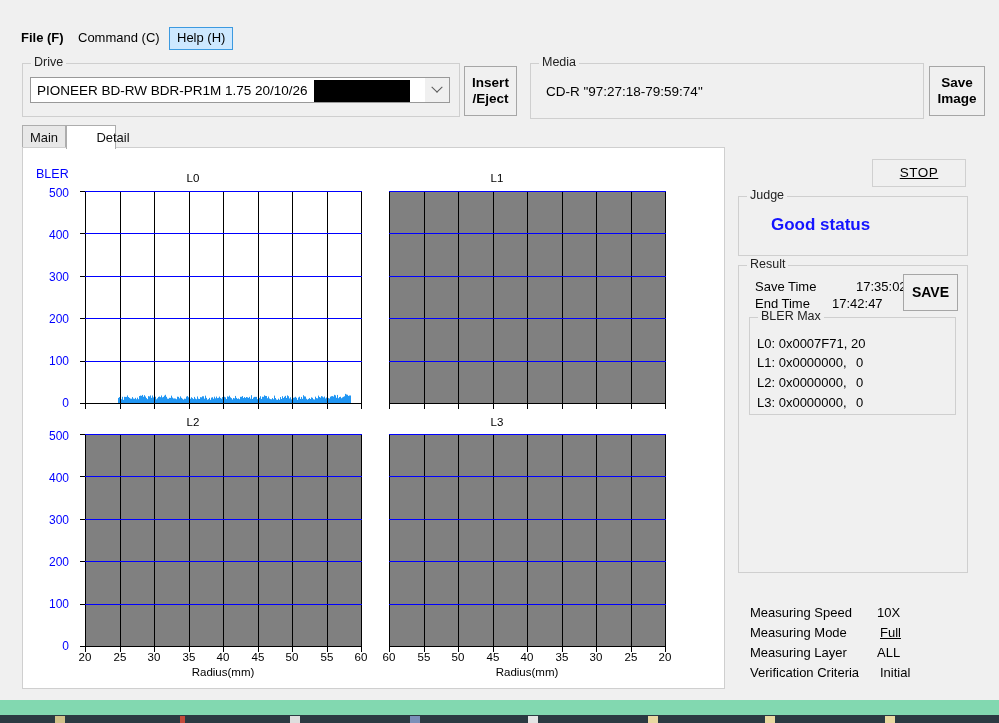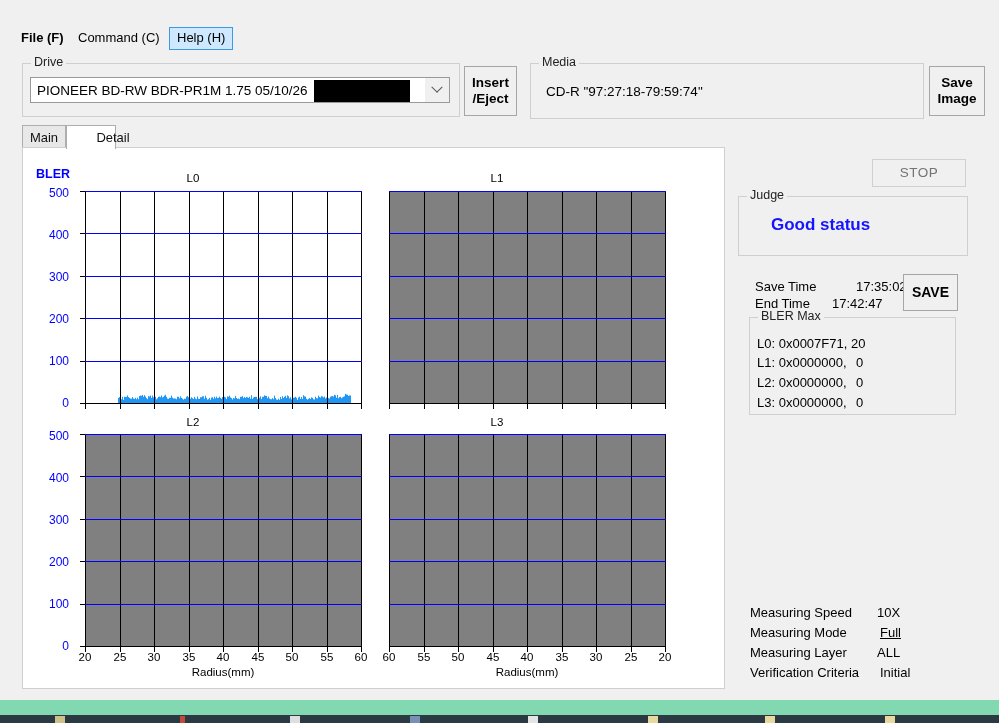--- a/index.html
+++ b/index.html
@@ -72,21 +72,21 @@
   }
 
   
   .btn{
     position:absolute;box-sizing:border-box;
     border:1px solid #a6a6a6;background:#f0f0f0;
     display:flex;align-items:center;justify-content:center;
     font-size:13.5px;font-weight:bold;color:#000;text-align:center;
     line-height:1.18;cursor:default;white-space:pre-line;
   }
-  .btn.disabled{color:#737373;border-color:#d0d0d0;font-weight:normal;letter-spacing:.5px;}
+  .btn.disabled{color:#000000;border-color:#d0d0d0;font-weight:normal;letter-spacing:.5px;text-decoration:underline;}
 
   
   .tabstrip{position:absolute;left:22px;top:125px;height:23px;}
   .tab{
     position:absolute;top:0;height:23px;box-sizing:border-box;
     border:1px solid #adadad;border-bottom:none;
     background:#e8e8e8;
     font-size:13px;color:#111;
     display:flex;align-items:center;justify-content:center;cursor:default;
   }
@@ -110,21 +110,21 @@
   .hline{position:absolute;left:0;width:100%;height:1px;background:#0000ff;}
 
   .ptitle{
     position:absolute;font-size:11.5px;color:#000;text-align:center;
     white-space:nowrap;
   }
   .ylab{
     position:absolute;font-size:12px;color:#0000ff;text-align:right;
     white-space:nowrap;
   }
-  .blerlab{position:absolute;font-size:12.5px;color:#0000ff;white-space:nowrap;font-weight:bold;}
+  .blerlab{position:absolute;font-size:12.5px;color:#0000ff;white-space:nowrap;}
   .xtick{
     position:absolute;font-size:11.5px;color:#000;text-align:center;width:26px;
     white-space:nowrap;
   }
   .xtitle{position:absolute;font-size:11.5px;color:#000;text-align:center;white-space:nowrap;}
   .tickmark{position:absolute;width:1px;height:5px;background:#000;}
   .ytickmark{position:absolute;width:5px;height:1px;background:#000;}
 
   
   .judge-text{
@@ -148,21 +148,21 @@
   <div class="menubar">
     <div class="menu-item" style="left:14px;font-weight:bold;">File (F)</div>
     <div class="menu-item" style="left:71px;">Command (C)</div>
     <div class="menu-item sel" style="left:169px;">Help (H)</div>
   </div>
 
   <div class="group" style="left:22px;top:63px;width:436px;height:52px;">
     <span class="glabel">Drive</span>
   </div>
   <div class="combo" style="left:30px;top:77px;width:420px;height:26px;">
-    <span class="ctext">PIONEER BD-RW  BDR-PR1M  1.75 05/10/26</span>
+    <span class="ctext">PIONEER BD-RW  BDR-PR1M  1.75 20/10/26</span>
     <span class="redact" style="left:283px;top:2px;width:96px;height:22px;"></span>
     <span class="arrow"></span>
   </div>
 
   <div class="btn" style="left:464px;top:66px;width:53px;height:50px;">Insert
 /Eject</div>
 
   <div class="group" style="left:530px;top:63px;width:392px;height:54px;">
     <span class="glabel">Media</span>
   </div>
@@ -588,20 +588,23 @@
       <div class="ytickmark" style="left: 57px; top: 286px;"></div>
     </div>
 
   <div class="btn disabled" style="left:872px;top:159px;width:94px;height:28px;">STOP</div>
 
   <div class="group" style="left:738px;top:196px;width:228px;height:58px;">
     <span class="glabel">Judge</span>
   </div>
   <div class="judge-text" style="left:771px;top:215px;">Good status</div>
 
+  <div class="group" style="left:738px;top:265px;width:228px;height:306px;">
+    <span class="glabel">Result</span>
+  </div>
 
   <div class="rowlabel" style="left:755px;top:279px;">Save Time</div>
   <div class="rowvalue" style="left:856px;top:279px;">17:35:02</div>
   <div class="rowlabel" style="left:755px;top:296px;">End Time</div>
   <div class="rowvalue" style="left:832px;top:296px;">17:42:47</div>
 
   <div class="btn" style="left:903px;top:274px;width:55px;height:37px;font-size:14px;">SAVE</div>
 
   <div class="group" style="left:749px;top:317px;width:205px;height:96px;">
     <span class="glabel">BLER Max</span>

